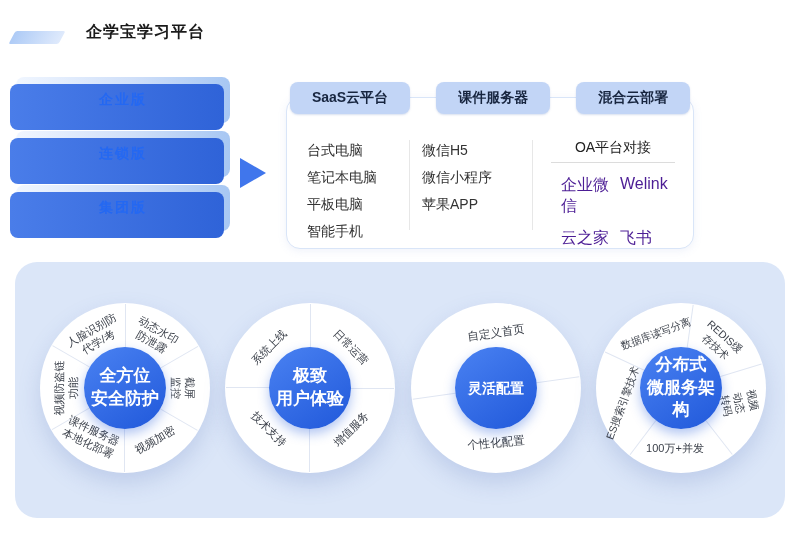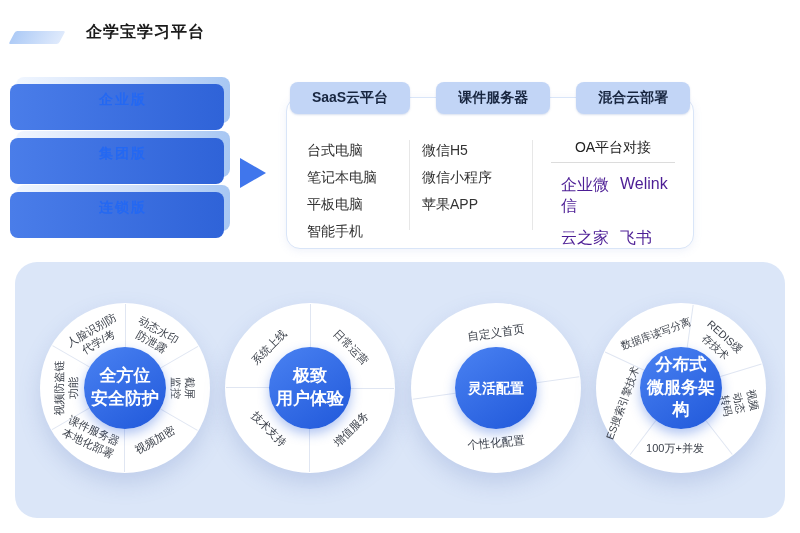--- a/index.html
+++ b/index.html
@@ -98,22 +98,22 @@
   }
 </style>
 </head>
 <body>
 
 <div class="accent"></div>
 <div class="page-title">企学宝学习平台</div>
 
 <div class="editions">
   <div class="edition">企业版</div>
+  <div class="edition">连锁版</div>
   <div class="edition">集团版</div>
-  <div class="edition">连锁版</div>
 </div>
 
 <div class="flow-arrow"></div>
 
 <div class="panel">
   <div class="tabs">
     <div class="tab">SaaS云平台</div>
     <div class="tab">课件服务器</div>
     <div class="tab">混合云部署</div>
   </div>

